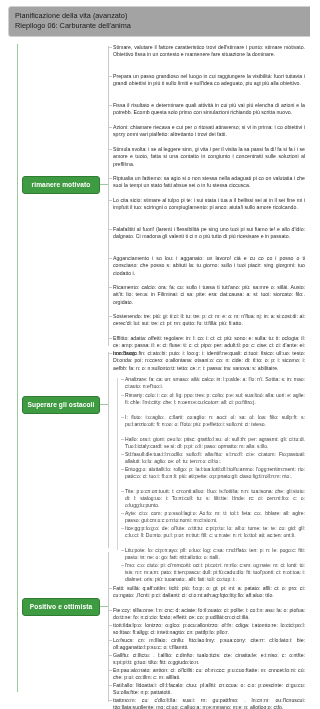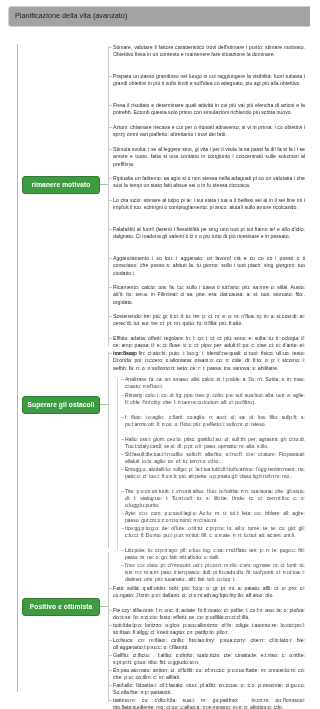--- a/index.html
+++ b/index.html
@@ -115,20 +115,21 @@
     background: #d5d5d5;
   }
 </style>
 </head>
 <body>
 
 <div id="page">
 
   <div class="header">
     <div class="header-line">Pianificazione della vita (avanzato)</div>
+    <div class="header-line">Riepilogo 06: Carburante dell'anima</div>
   </div>
 
   <div class="spine"></div>
 
   <div class="rail r1"></div>
   <div class="rail r2"></div>
   <div class="rail r3"></div>
 
   <div class="node-line l1"></div>
   <div class="node-line l2"></div>

